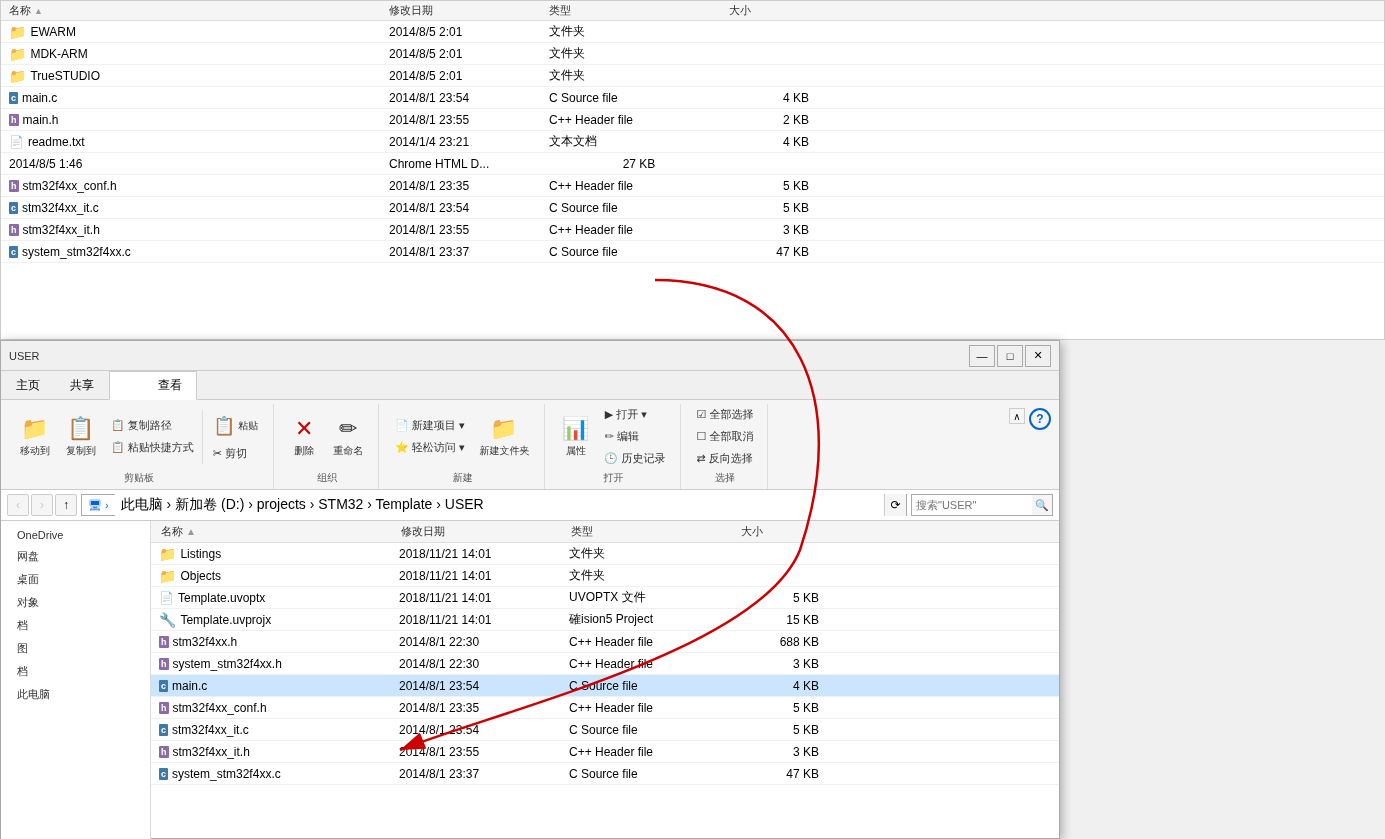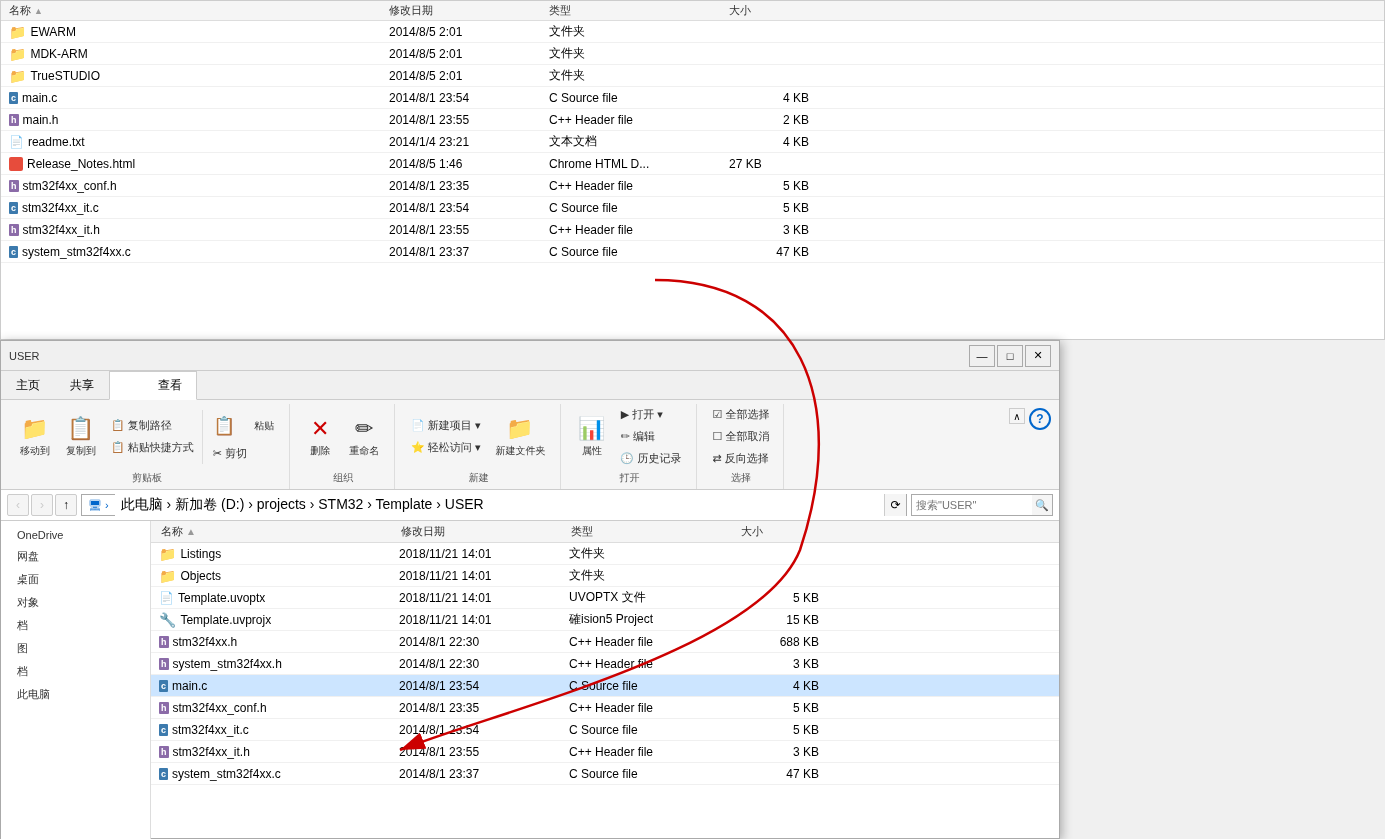--- a/index.html
+++ b/index.html
@@ -404,27 +404,23 @@
       <div class="bg-file-row">
       <div class="file-icon">
         <span class="icon-txt">📄</span>
         <span>readme.txt</span>
       </div>
       <div>2014/1/4 23:21</div>
       <div>文本文档</div>
       <div style="text-align:right;">4 KB</div>
     </div>
       <div class="bg-file-row">
-      <div class="file-icon">
-        <span style="display:inline-block;width:14px;height:14px;background:#e74c3c;border-radius:2px;vertical-align:middle;"></span>
-        <span>Release_Notes.html</span>
-      </div>
       <div>2014/8/5 1:46</div>
       <div>Chrome HTML D...</div>
-      <div style="text-align:left;">27 KB</div>
+      <div style="text-align:center;">27 KB</div>
     </div>
       <div class="bg-file-row">
       <div class="file-icon">
         <span class="icon-h">h</span>
         <span>stm32f4xx_conf.h</span>
       </div>
       <div>2014/8/1 23:35</div>
       <div>C++ Header file</div>
       <div style="text-align:right;">5 KB</div>
     </div>
@@ -494,21 +490,21 @@
               <span>复制路径</span>
             </div>
             <div class="ribbon-btn-small">
               <span>📋</span>
               <span>粘贴快捷方式</span>
             </div>
           </div>
           <div style="display:flex;flex-direction:column;gap:1px;border-left:1px solid #ddd;padding-left:4px;">
             <div class="ribbon-btn-large" style="flex-direction:row;align-items:center;">
               <span style="font-size:18px;">📋</span>
-              <span style="font-size:10px;margin-left:18px;">粘贴</span>
+              <span style="font-size:10px;margin-left:2px;">粘贴</span>
             </div>
             <div class="ribbon-btn-small">
               <span>✂</span>
               <span>剪切</span>
             </div>
           </div>
         </div>
         <div class="ribbon-group-label">剪贴板</div>
       </div>
 

